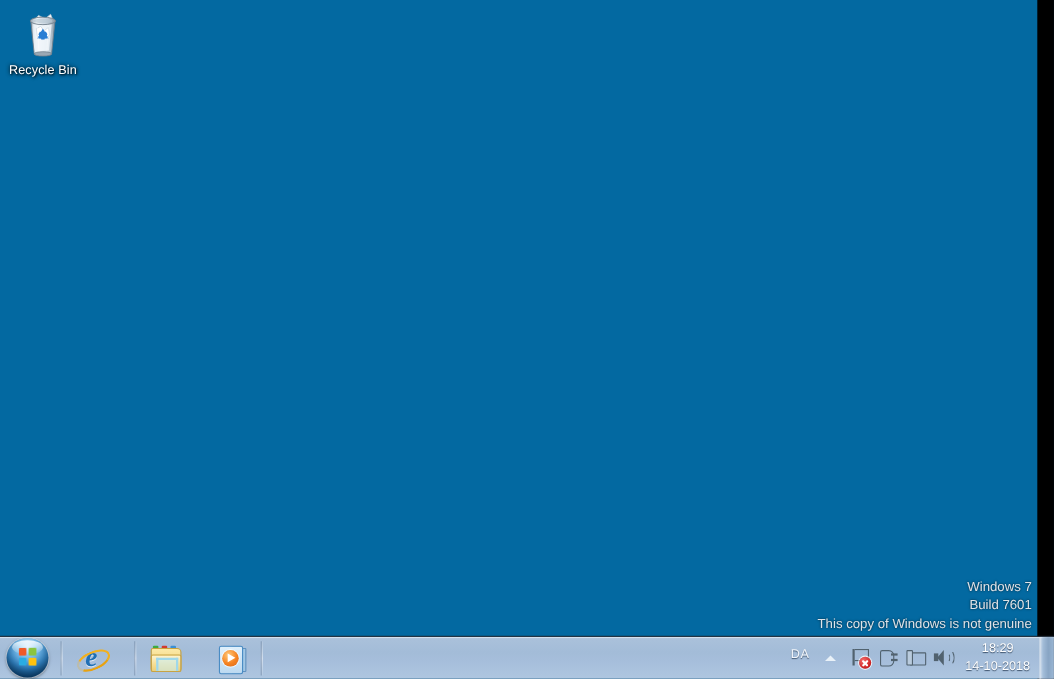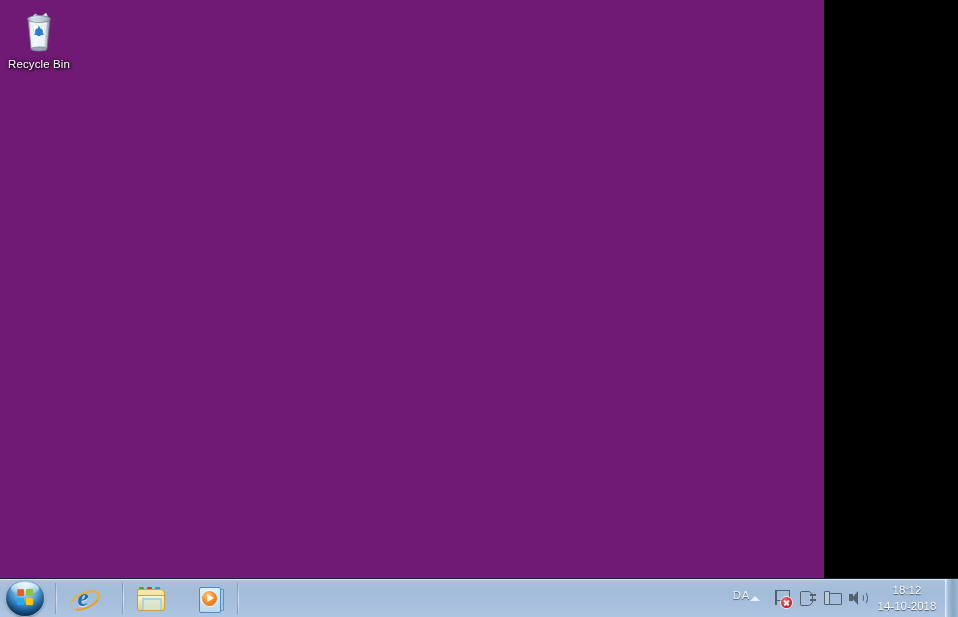--- a/index.html
+++ b/index.html
@@ -12,23 +12,23 @@
     height: 617px;
     overflow: hidden;
     font-family: "Liberation Sans", sans-serif;
     -webkit-font-smoothing: antialiased;
   }
 
   
   #desktop {
     position: absolute;
     left: 0; top: 0;
-    width: 824px;
+    width: 943px;
     height: 617px;
-    background: #701a75;
+    background: #0369a1;
   }
 
   
   .desktop-icon {
     position: absolute;
     width: 78px;
     text-align: center;
     cursor: default;
     user-select: none;
   }
@@ -479,20 +479,25 @@
 
         <path d="M19 17 L20.5 42" stroke="#ffffff" stroke-width="0.8" opacity="0.5" fill="none"></path>
         <path d="M29 17 L27.5 42" stroke="#ffffff" stroke-width="0.8" opacity="0.35" fill="none"></path>
 
         <ellipse cx="24" cy="43" rx="8" ry="2" fill="#9aa8b4" stroke="#6f7e8b" stroke-width="0.7"></ellipse>
       </svg>
     </div>
     <div class="icon-label">Recycle Bin</div>
   </div>
 
+  <div id="watermark">
+    <div>Windows 7</div>
+    <div>Build 7601</div>
+    <div>This copy of Windows is not genuine</div>
+  </div>
 
   <div id="taskbar">
 
     <div id="start-button">
       <div class="orb">
         <div class="orb-flag">
           <i class="q1"></i>
             <i class="q2"></i>
             <i class="q3"></i>
             <i class="q4"></i>
@@ -537,21 +542,21 @@
           <div class="wmp-circle"></div>
           <div class="wmp-play"></div>
         </div>
       </div>
     </div>
 
     <div class="tb-sep" style="left:237px;"></div>
 
     <div id="tray">
 
-      <div class="tray-lang" style="right:208px;">DA</div>
+      <div class="tray-lang" style="right:222px;">DA</div>
 
       <div class="tray-chevron" style="right:196px;"></div>
 
       <div class="tray-icon" style="right:165px;">
         <div class="flag-pole"></div>
         <div class="flag-body"></div>
         <div class="flag-badge"></div>
       </div>
 
       <div class="tray-icon" style="right:140px;">
@@ -566,21 +571,21 @@
       </div>
 
       <div class="tray-icon" style="right:90px;">
         <div class="spk-body"></div>
         <div class="spk-cone"></div>
         <div class="spk-wave w1"></div>
         <div class="spk-wave w2"></div>
       </div>
 
       <div id="clock" style="right:15px; width:72px;">
-        <div>18:12</div>
+        <div>18:29</div>
         <div>14-10-2018</div>
       </div>
 
       <div id="show-desktop"></div>
     </div>
   </div>
 
 </div>
 
 </body></html>

